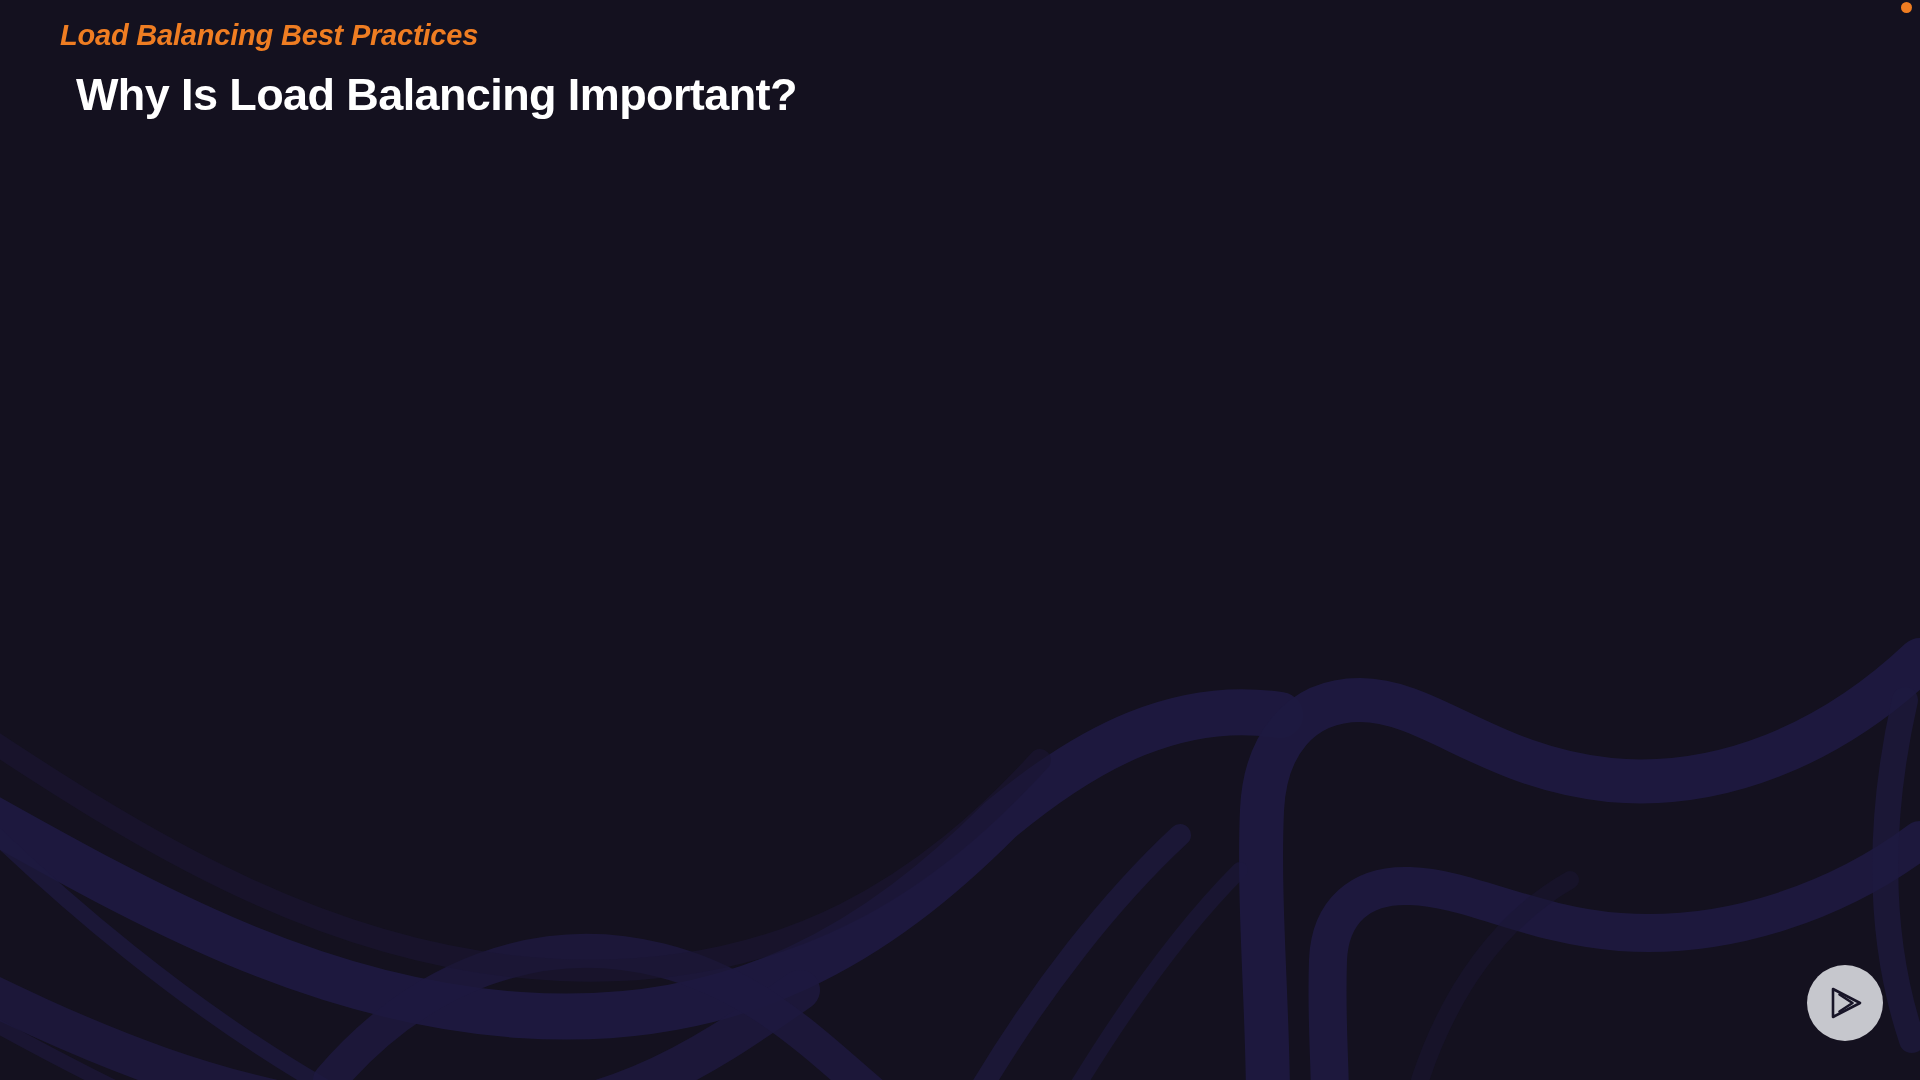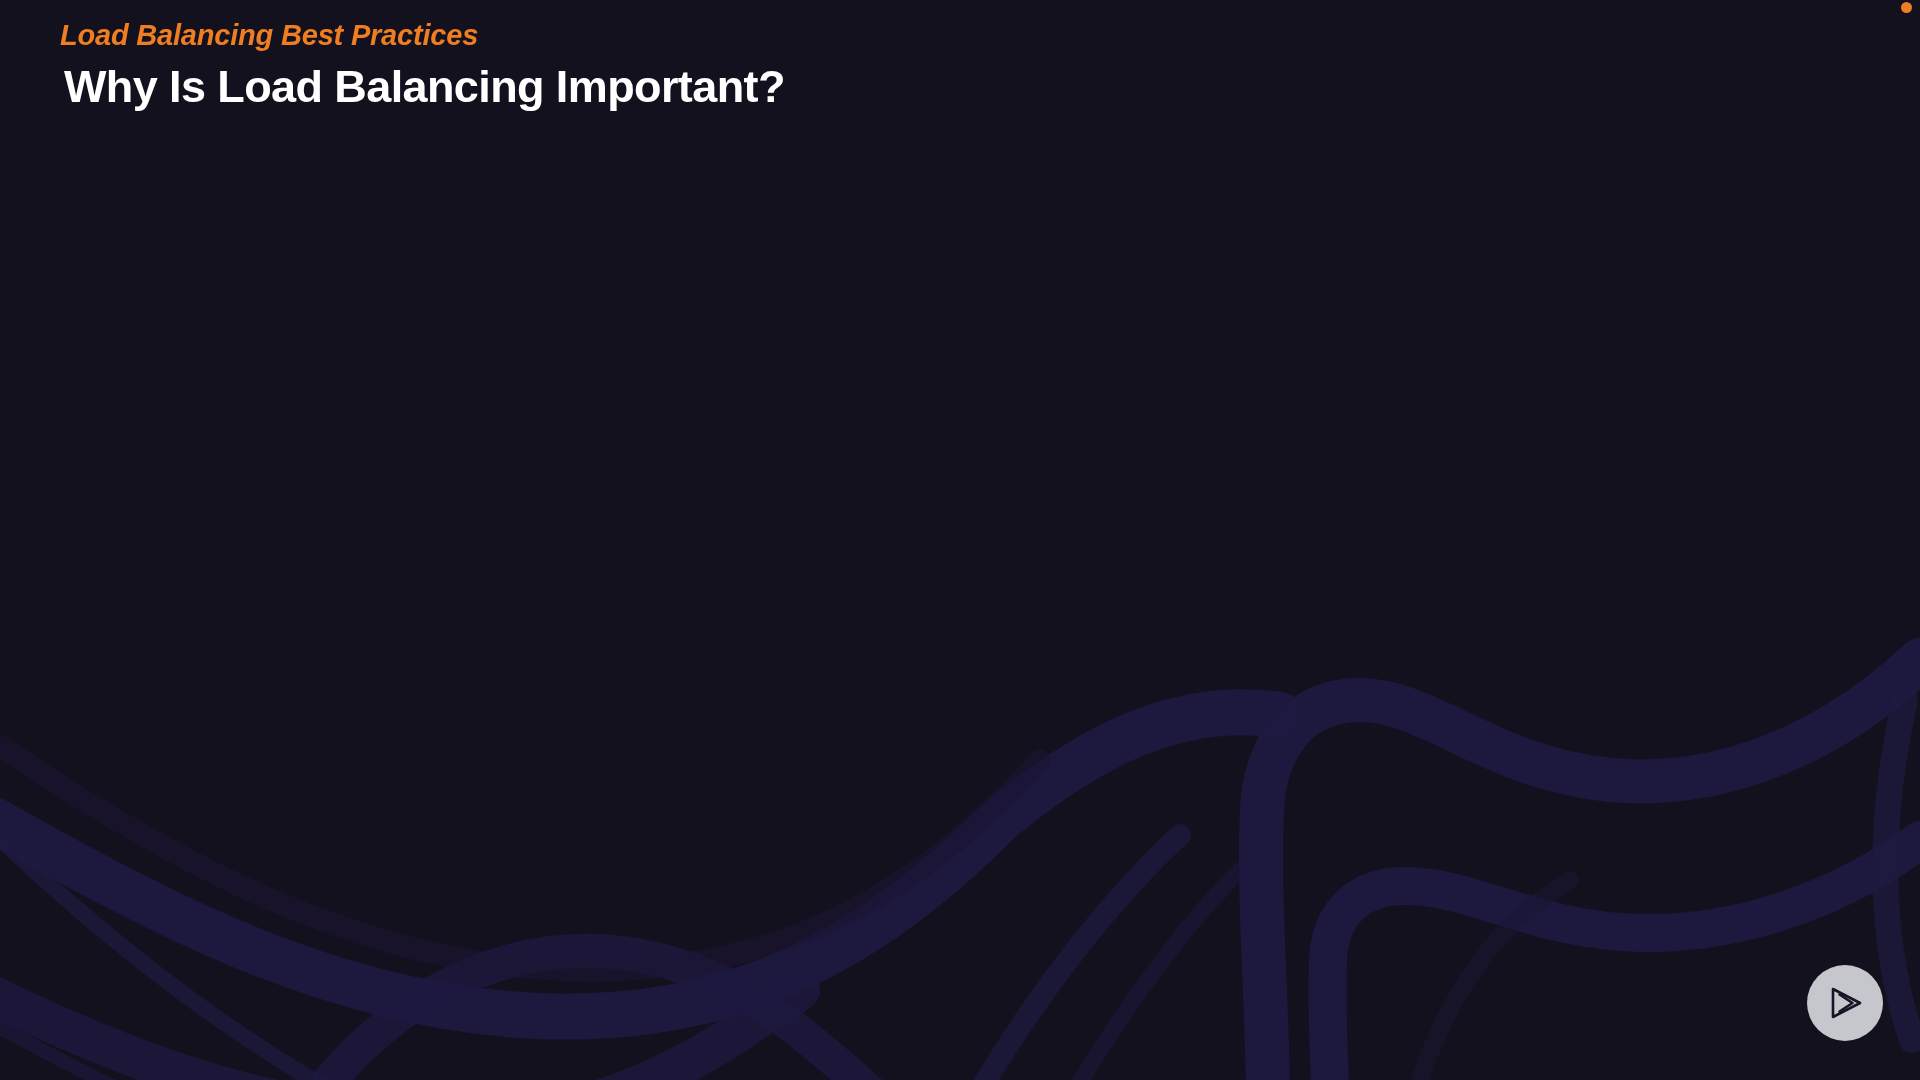--- a/index.html
+++ b/index.html
@@ -51,21 +51,21 @@
     line-height: 1.2;
     margin: 0 0 8px 0;
     white-space: nowrap;
   }
   #slide-title {
     color: #ffffff;
     font-size: 45px;
     font-weight: 700;
     letter-spacing: -0.6px;
     line-height: 1.15;
-    margin: 4px;
+    margin: 16px;
     white-space: nowrap;
   }
 
   
   #recording-dot {
     position: absolute;
     left: 1901px;
     top: 2px;
     width: 11px;
     height: 11px;

